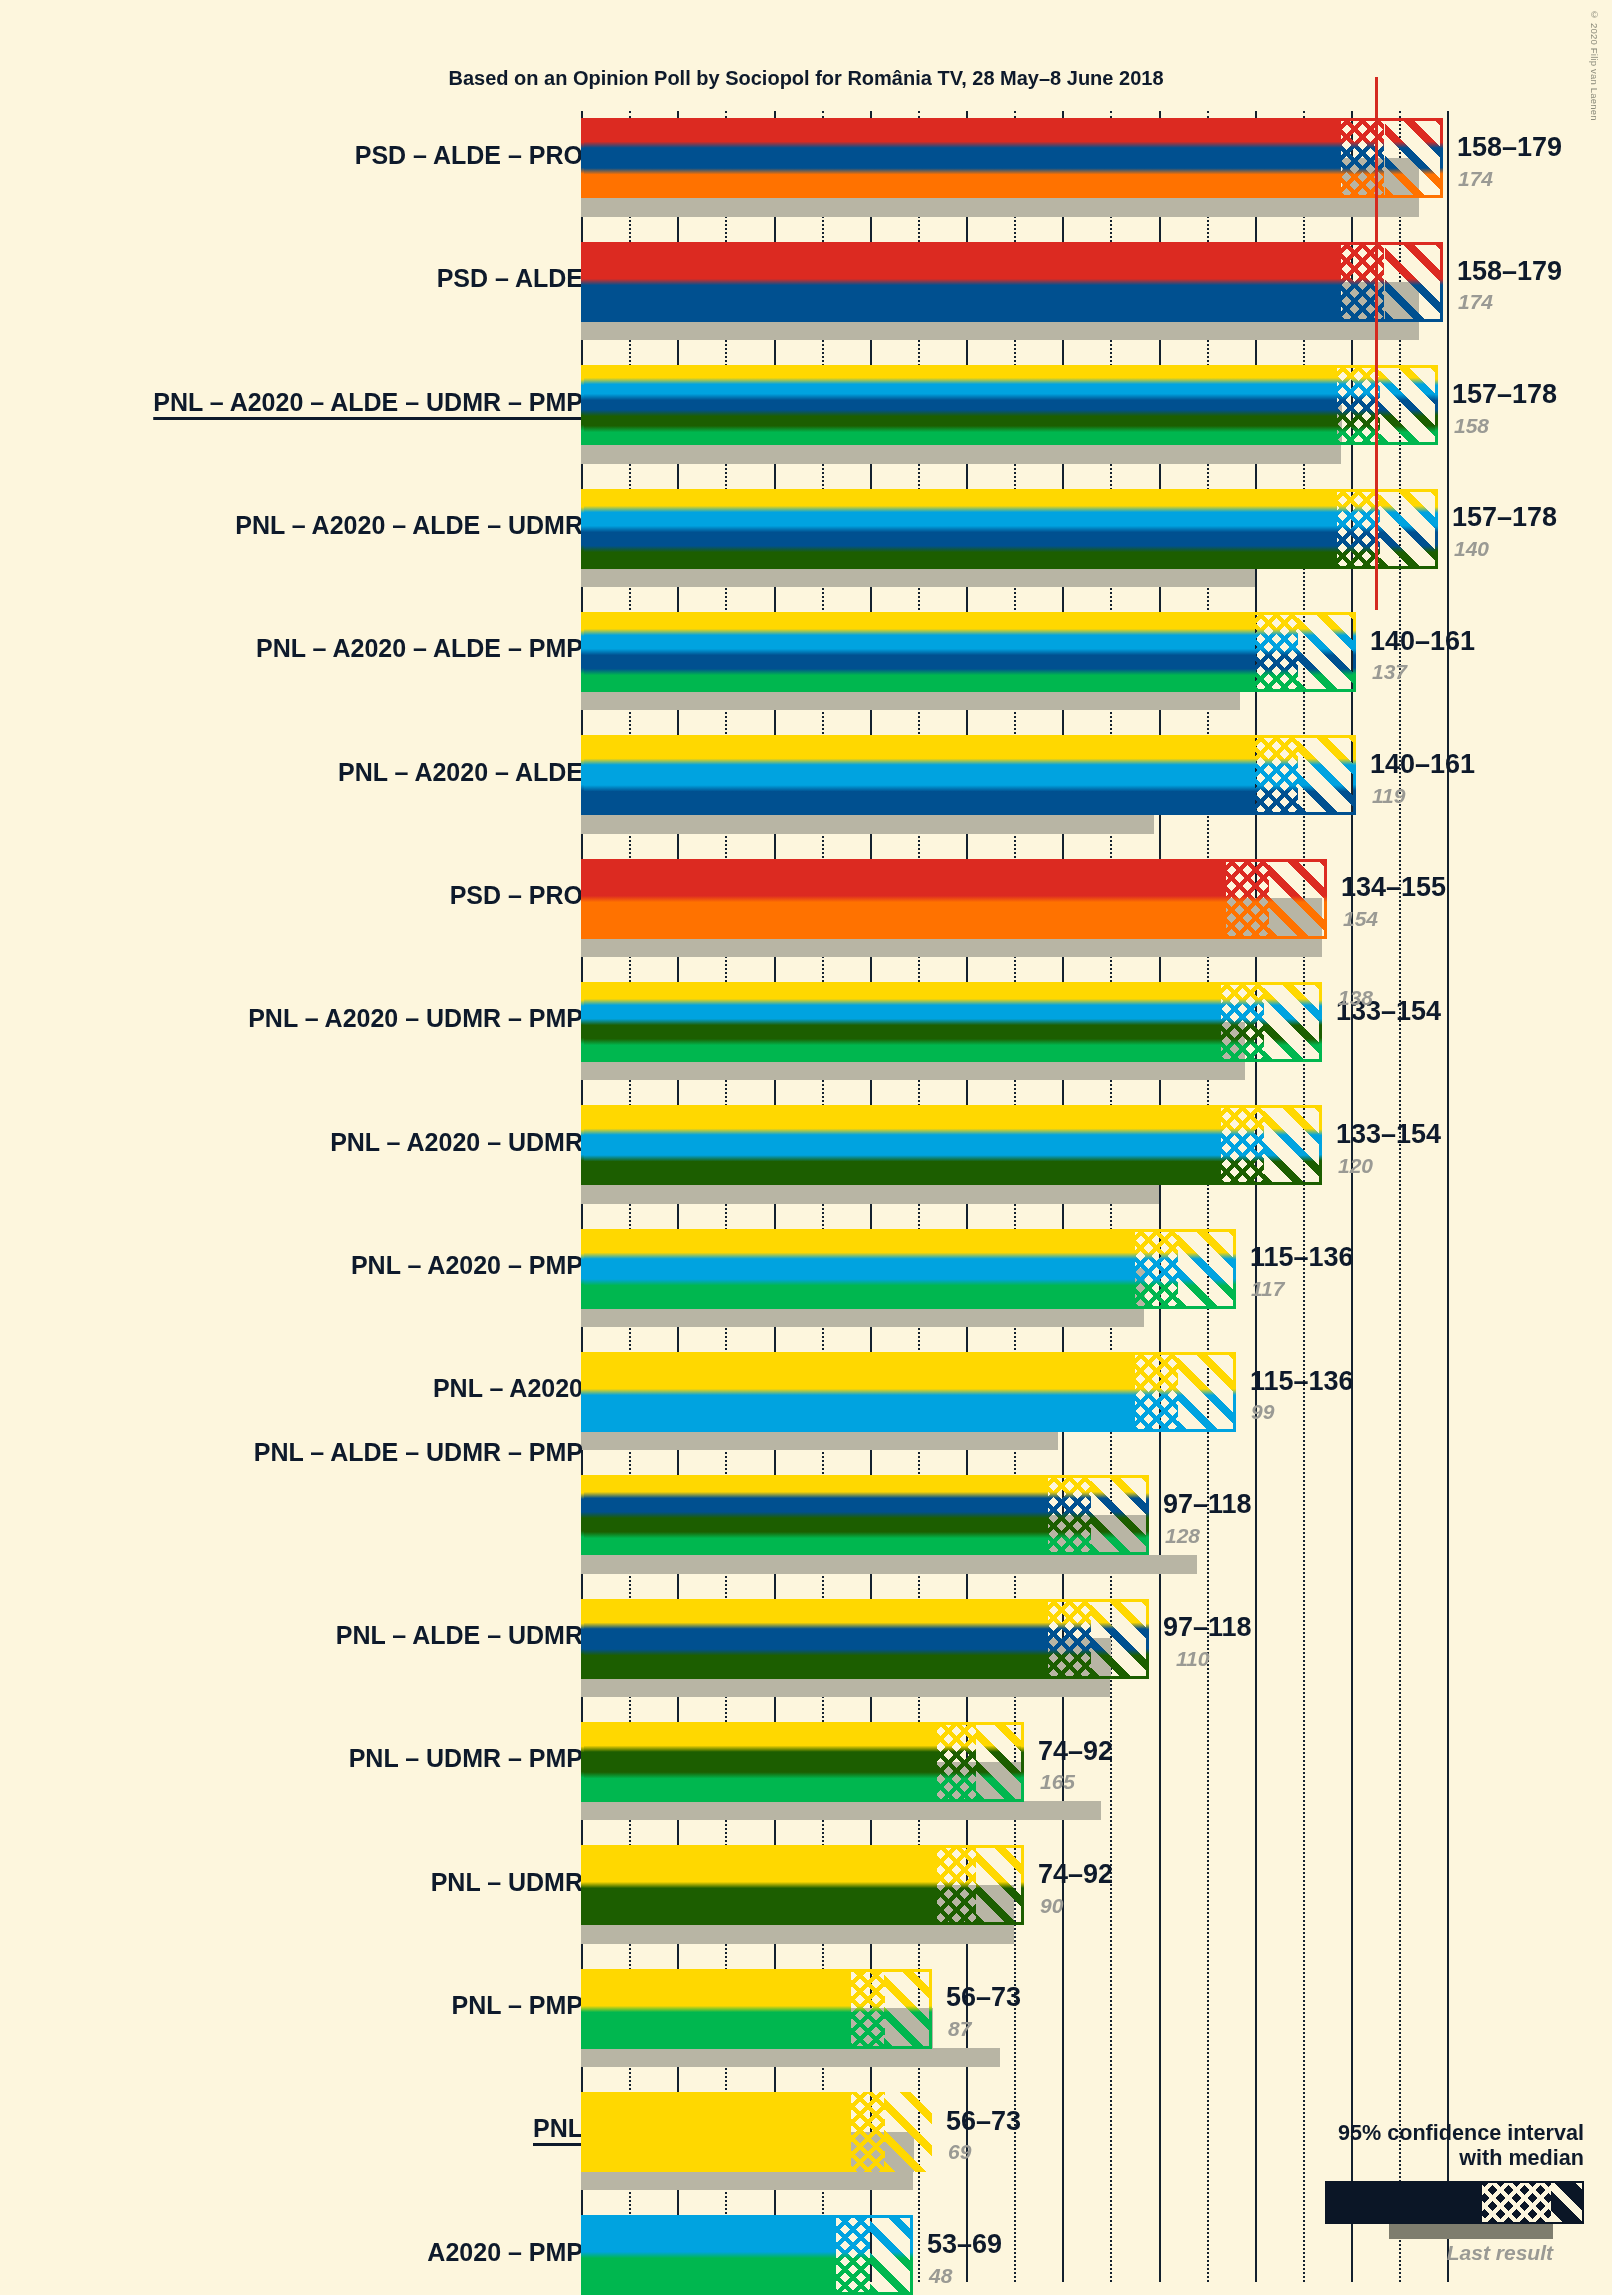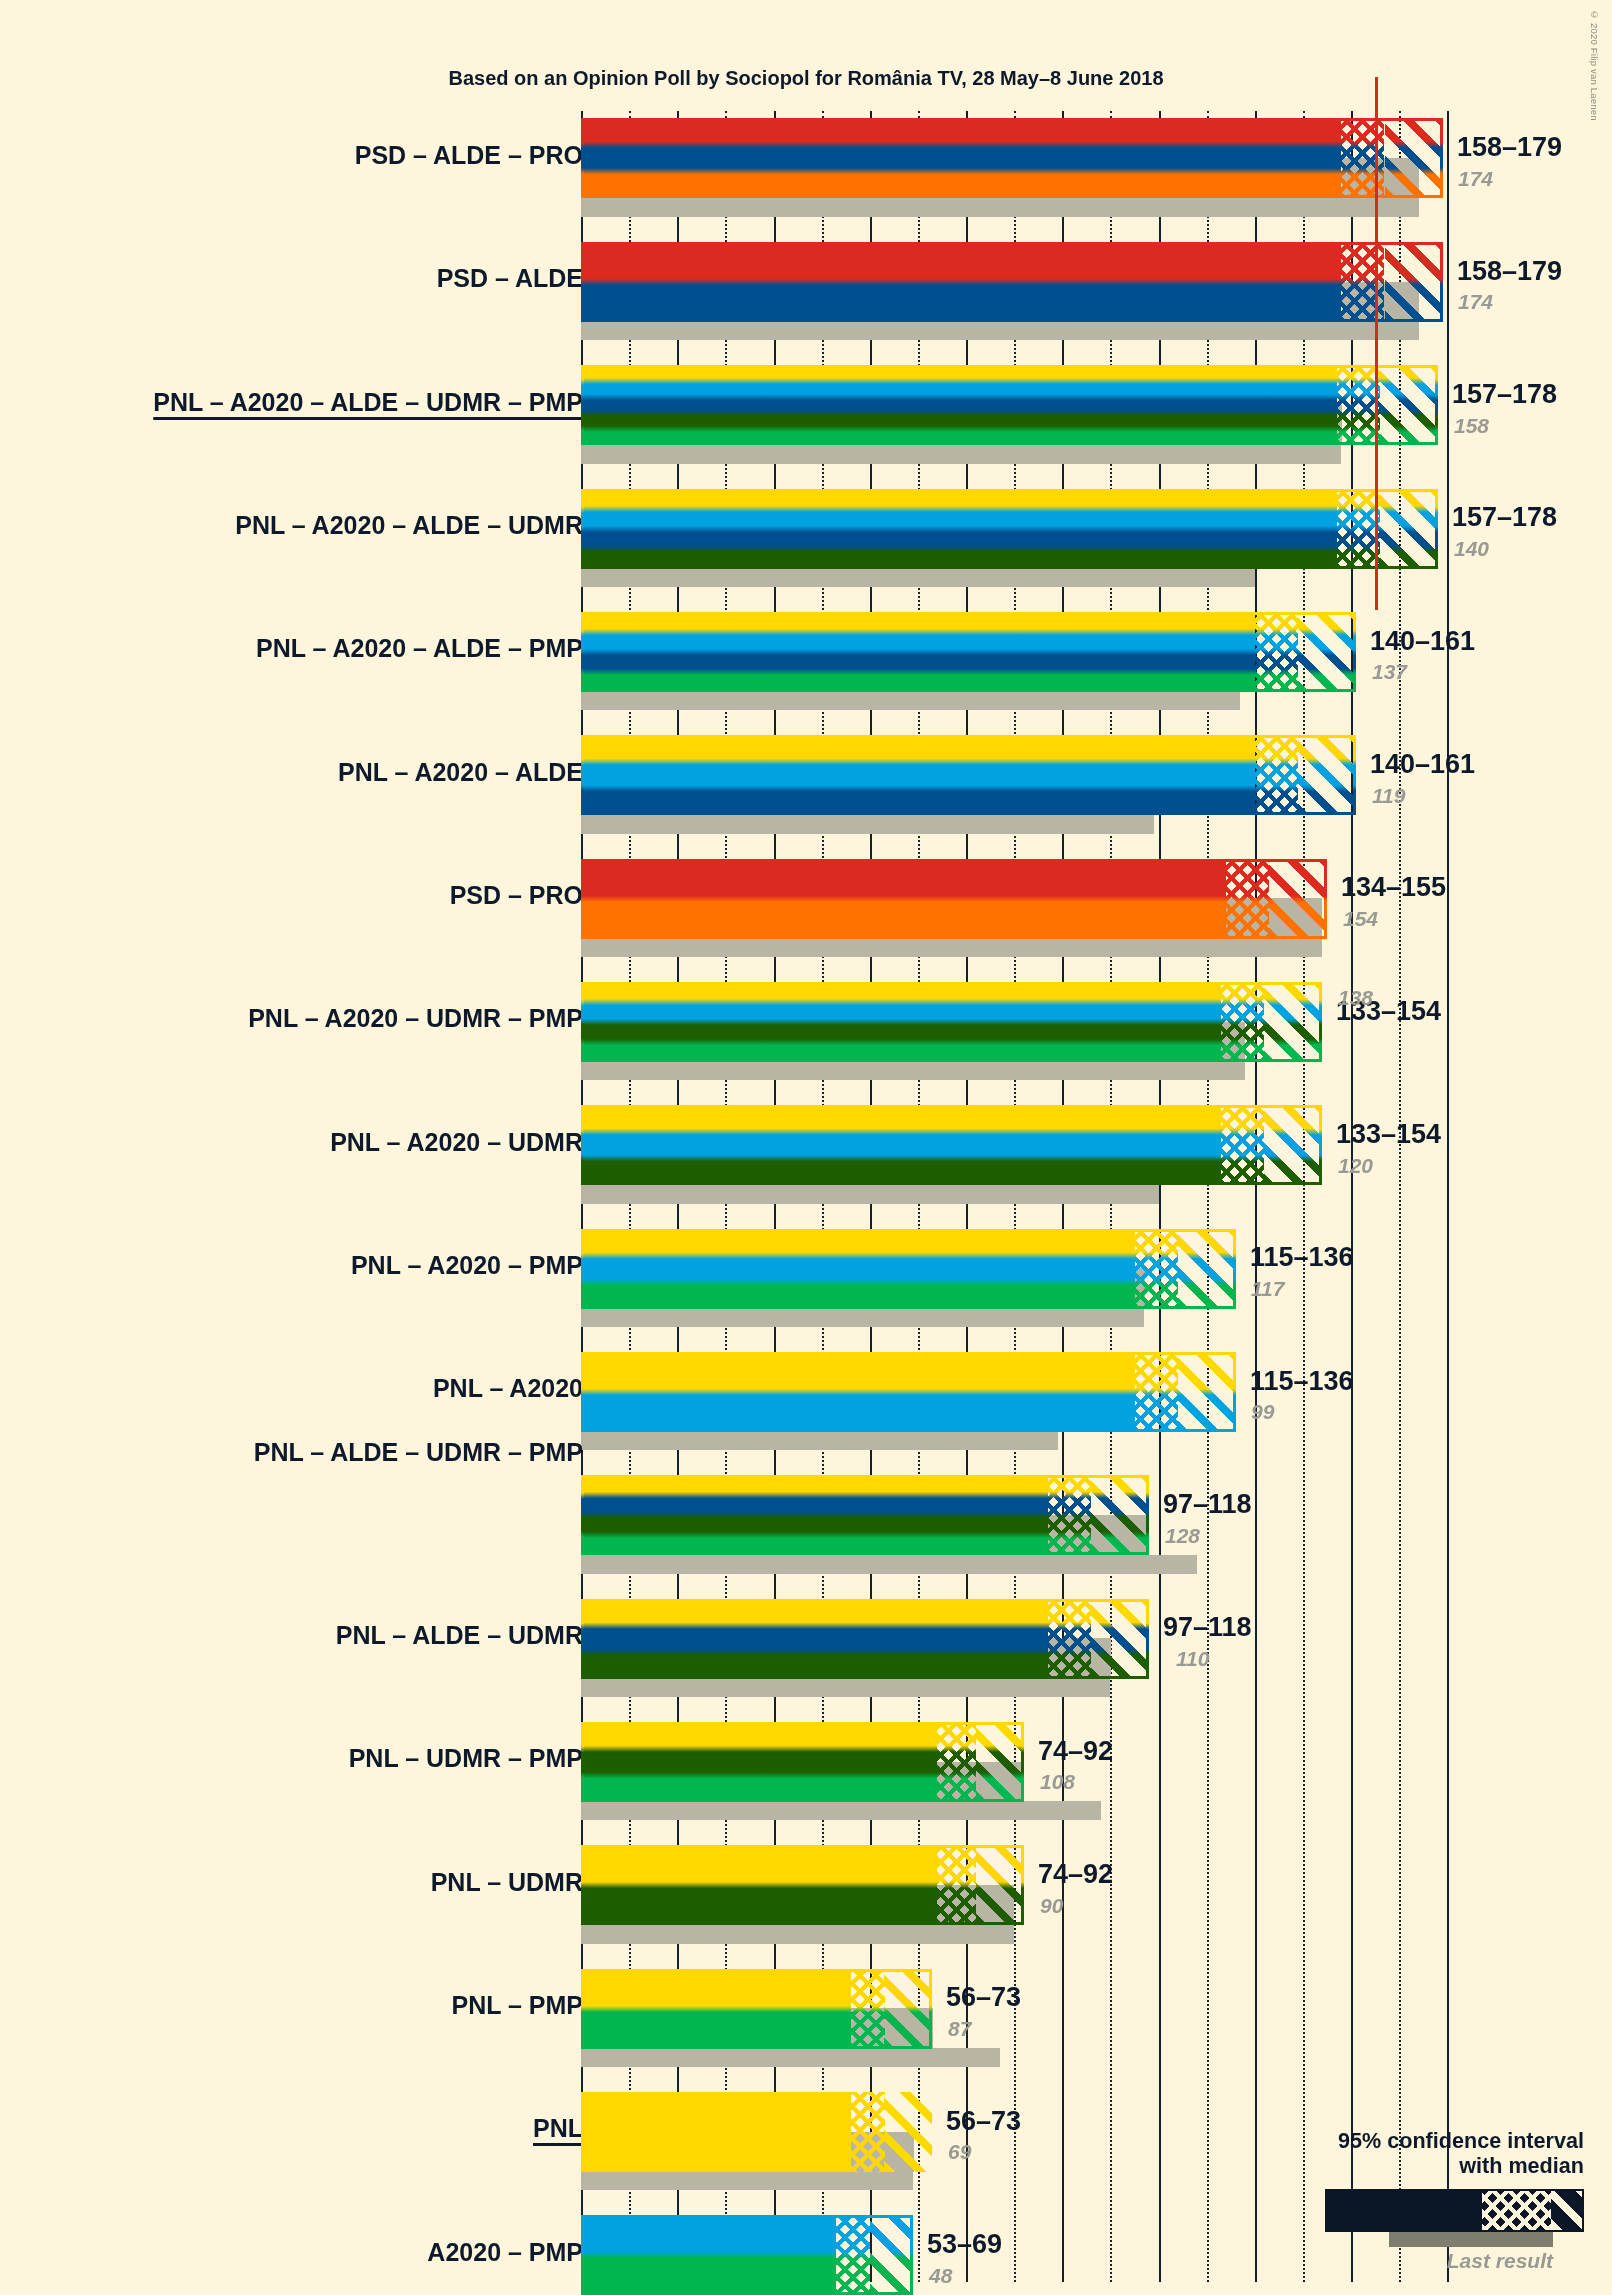--- a/index.html
+++ b/index.html
@@ -64,21 +64,21 @@
     font-size:27px;font-weight:700;
     color:#0E1A2B;white-space:nowrap;
   }
   .last{
     position:absolute;
     font-size:21px;font-style:italic;font-weight:600;
     color:#9A9A94;white-space:nowrap;
   }
 
   
-  .legend{position:absolute;right:28px;bottom:22px;width:363px;}
+  .legend{position:absolute;right:28px;bottom:30px;width:363px;}
   .legend-title{
     text-align:right;font-size:21.6px;font-weight:700;line-height:1.15;
     color:#0E1A2B;
   }
   .legend-bar-wrap{position:relative;height:55px;margin-top:10.4px;}
   .legend-bar{
     position:absolute;right:0;top:0;width:259px;height:43px;
     background:#0B1626;border:2.6px solid #0B1626;box-sizing:border-box;
   }
   .legend-cross{position:absolute;right:31px;top:0;width:69px;height:100%;}
@@ -291,21 +291,21 @@
           <div class="rowlabel" style="top: 1744px;">PNL – UDMR – PMP</div>
           <div class="lastbar" style="top: 1801px; width: 520px; height: 19px;"></div>
           <div class="lastbar" style="top: 1762px; left: 937px; width: 87px; height: 40px;"></div>
           <div class="bar" style="top: 1722px; height: 80px; width: 443px;">
             <div class="seg solid" style="width: 356px; background: linear-gradient(rgb(255, 216, 0) 4%, rgb(255, 216, 0) 29.3333%, rgb(28, 94, 0) 37.3333%, rgb(28, 94, 0) 62.6667%, rgb(0, 183, 79) 70.6667%, rgb(0, 183, 79) 96%);"></div>
             <div class="seg cross" style="left: 356px; width: 39px; background: linear-gradient(rgb(255, 216, 0) 4%, rgb(255, 216, 0) 29.3333%, rgb(28, 94, 0) 37.3333%, rgb(28, 94, 0) 62.6667%, rgb(0, 183, 79) 70.6667%, rgb(0, 183, 79) 96%); mask-image: repeating-linear-gradient(45deg, rgb(0, 0, 0) 0px, rgb(0, 0, 0) 4.3px, transparent 4.3px, transparent 11.2px), repeating-linear-gradient(-45deg, rgb(0, 0, 0) 0px, rgb(0, 0, 0) 4.3px, transparent 4.3px, transparent 11.2px);"></div>
             <div class="seg diag" style="left: 395px; width: 48px; background: linear-gradient(rgb(255, 216, 0) 4%, rgb(255, 216, 0) 29.3333%, rgb(28, 94, 0) 37.3333%, rgb(28, 94, 0) 62.6667%, rgb(0, 183, 79) 70.6667%, rgb(0, 183, 79) 96%); mask-image: repeating-linear-gradient(45deg, rgb(0, 0, 0) 0px, rgb(0, 0, 0) 7.8px, transparent 7.8px, transparent 22.5px);"></div>
             <div class="baroutline" style="width: 443px; border-width: 3.5px; border-style: solid; border-color: transparent; border-image: linear-gradient(rgb(255, 216, 0) 4%, rgb(255, 216, 0) 29.3333%, rgb(28, 94, 0) 37.3333%, rgb(28, 94, 0) 62.6667%, rgb(0, 183, 79) 70.6667%, rgb(0, 183, 79) 96%) 1 / 1 / 0 stretch;"></div>
           </div>
           <div class="ci" style="left: 1038px; top: 1736px;">74–92</div>
-          <div class="last" style="left: 1040px; top: 1770px;">108</div>
+          <div class="last" style="left: 1040px; top: 1770px;">165</div>
         </div>
         <div class="row" style="top: 0px;">
           <div class="rowlabel" style="top: 1868px;">PNL – UDMR</div>
           <div class="lastbar" style="top: 1925px; width: 433px; height: 19px;"></div>
           <div class="lastbar" style="top: 1885px; left: 937px; width: 77px; height: 40px;"></div>
           <div class="bar" style="top: 1845px; height: 80px; width: 443px;">
             <div class="seg solid" style="width: 356px; background: linear-gradient(rgb(255, 216, 0) 4%, rgb(255, 216, 0) 46%, rgb(28, 94, 0) 54%, rgb(28, 94, 0) 96%);"></div>
             <div class="seg cross" style="left: 356px; width: 39px; background: linear-gradient(rgb(255, 216, 0) 4%, rgb(255, 216, 0) 46%, rgb(28, 94, 0) 54%, rgb(28, 94, 0) 96%); mask-image: repeating-linear-gradient(45deg, rgb(0, 0, 0) 0px, rgb(0, 0, 0) 4.3px, transparent 4.3px, transparent 11.2px), repeating-linear-gradient(-45deg, rgb(0, 0, 0) 0px, rgb(0, 0, 0) 4.3px, transparent 4.3px, transparent 11.2px);"></div>
             <div class="seg diag" style="left: 395px; width: 48px; background: linear-gradient(rgb(255, 216, 0) 4%, rgb(255, 216, 0) 46%, rgb(28, 94, 0) 54%, rgb(28, 94, 0) 96%); mask-image: repeating-linear-gradient(45deg, rgb(0, 0, 0) 0px, rgb(0, 0, 0) 7.8px, transparent 7.8px, transparent 22.5px);"></div>
             <div class="baroutline" style="width: 443px; border-width: 3.5px; border-style: solid; border-color: transparent; border-image: linear-gradient(rgb(255, 216, 0) 4%, rgb(255, 216, 0) 46%, rgb(28, 94, 0) 54%, rgb(28, 94, 0) 96%) 1 / 1 / 0 stretch;"></div>

